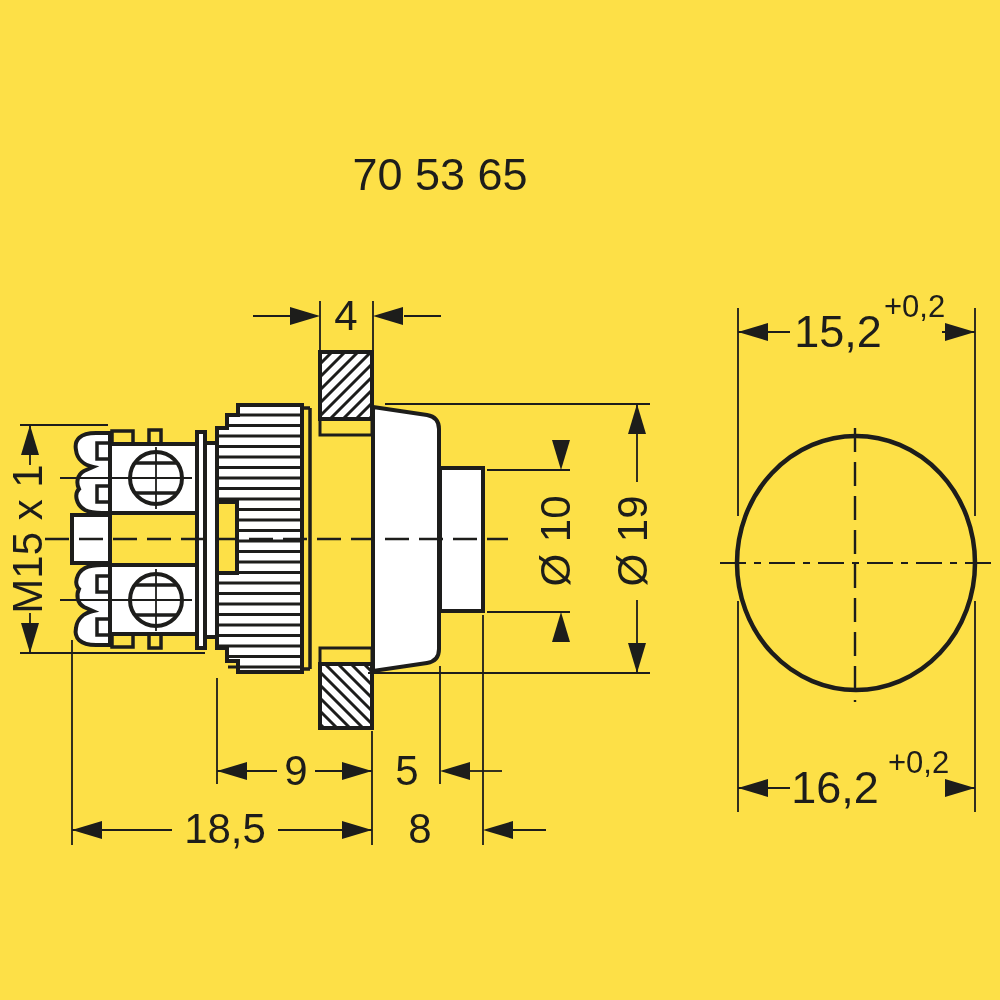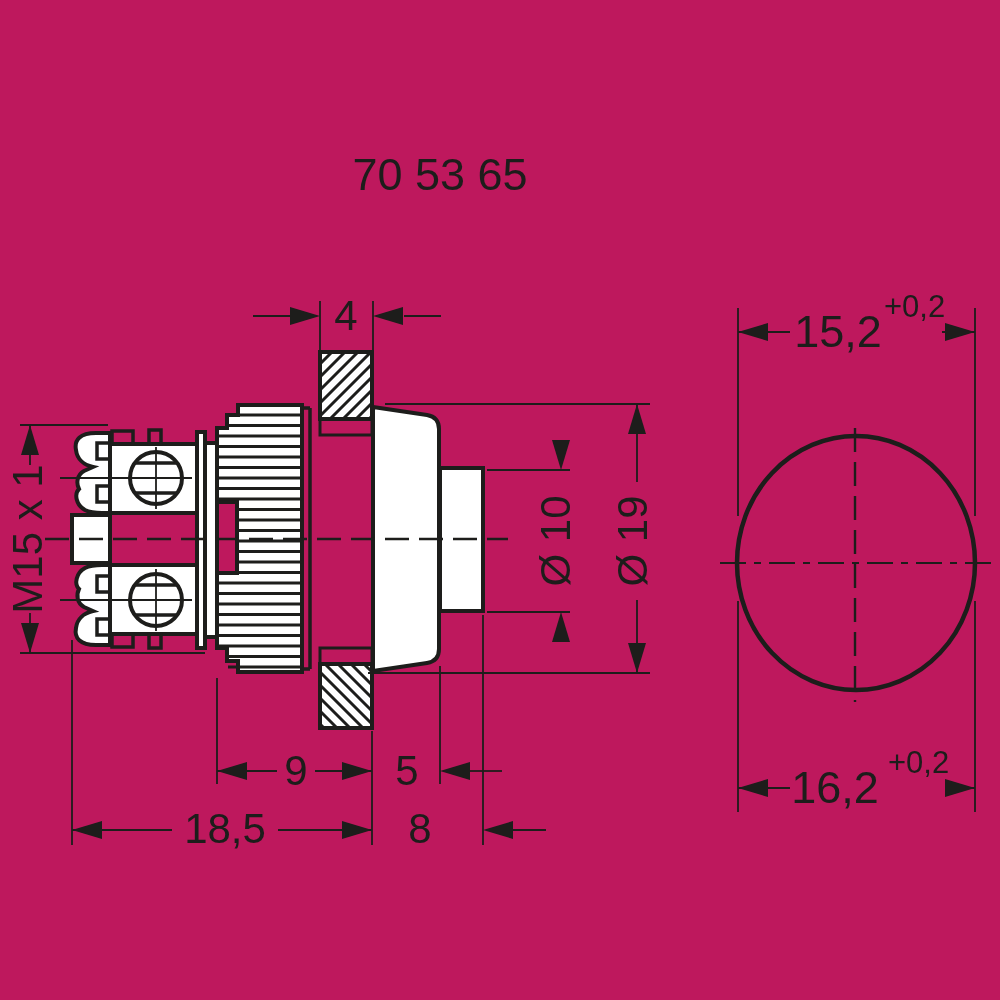--- a/index.html
+++ b/index.html
@@ -1,16 +1,16 @@
 <!DOCTYPE html>
 <html><head>
 <meta charset="utf-8">
 <style>
   html,body{margin:0;padding:0;background:#fff;}
-  .stage{width:1000px;height:1000px;background:#be185d;position:relative;overflow:hidden;}
+  .stage{width:1000px;height:1000px;background:#fde047;position:relative;overflow:hidden;}
   svg{display:block;}
   .t{fill:#1d1d1b;font-family:"Liberation Sans","DejaVu Sans",sans-serif;}
   .title{font-size:45px;}
   .dim{font-size:42px;}
   .dimL{font-size:45px;}
   .sup{font-size:31px;}
   .thin{stroke:#1d1d1b;stroke-width:1.8;fill:none;}
   .med{stroke:#1d1d1b;stroke-width:3;fill:none;}
   .med2{stroke:#1d1d1b;stroke-width:3.5;fill:none;}
   .thickW{stroke:#1d1d1b;stroke-width:4;fill:#ffffff;}

